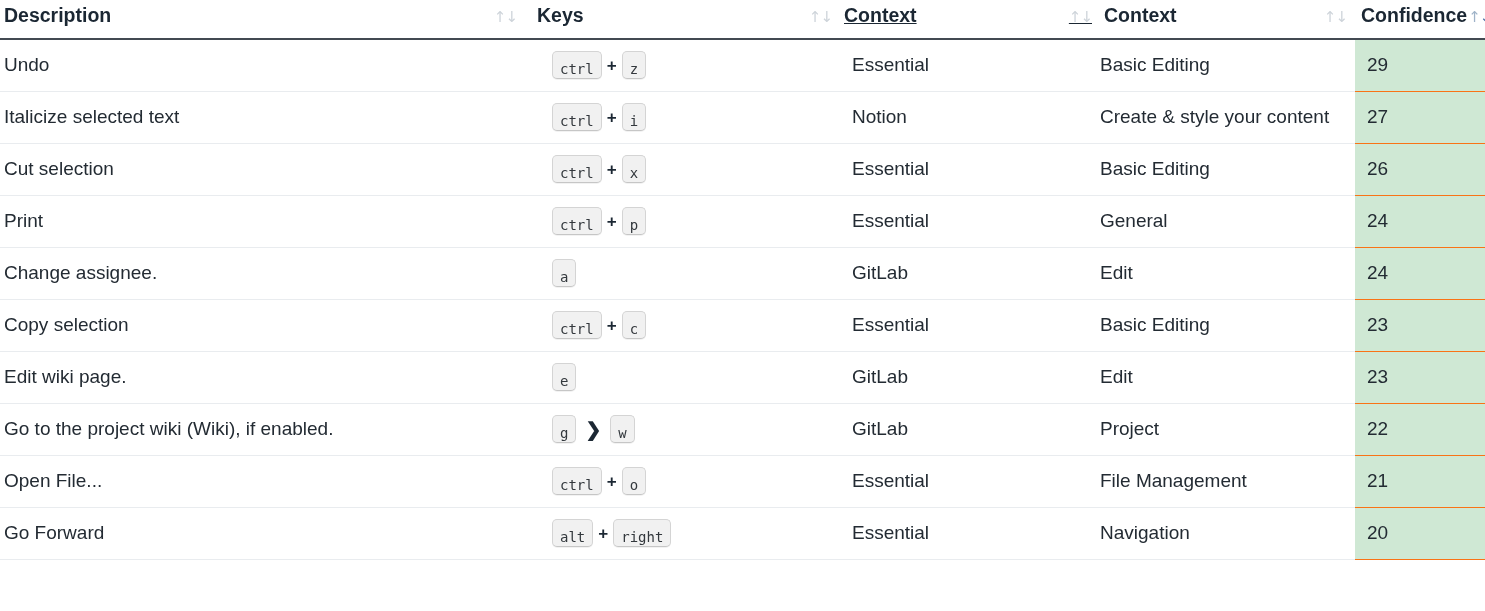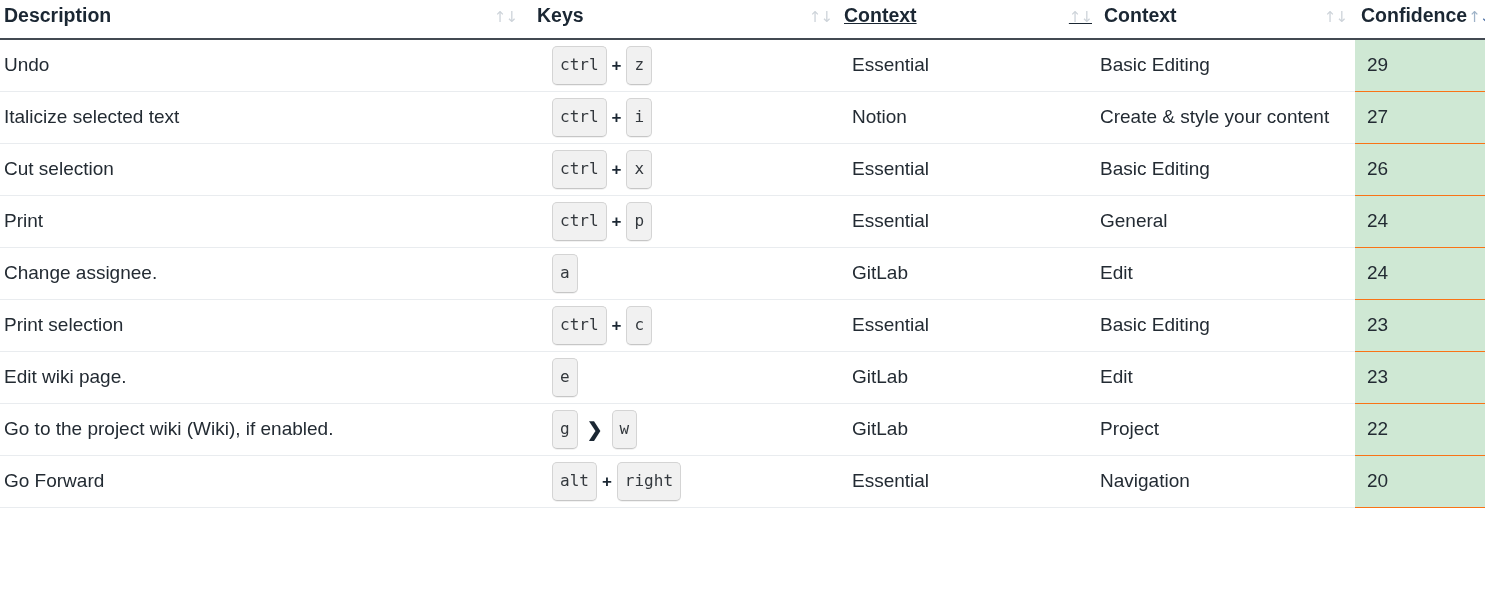--- a/index.html
+++ b/index.html
@@ -99,28 +99,28 @@
   
   .keys-cell {
     display: flex;
     align-items: center;
     gap: 0;
     padding-left: 17px;
   }
   kbd.key {
     display: inline-block;
     font-family: "DejaVu Sans Mono", monospace;
-    font-size: 16px;
+    font-size: 14px;
     line-height: 1;
     color: #33383d;
     background: #f1f1f1;
     border: 1px solid #d4d4d4;
     border-bottom-color: #c6c6c6;
     border-radius: 5px;
-    padding: 10px 7px 11px 7px;
+    padding: 10px 7px 2px 7px;
     box-shadow: 0 1px 0 rgba(0,0,0,0.05);
     white-space: nowrap;
   }
   .key-sep {
     display: inline-block;
     font-family: "Liberation Sans", sans-serif;
     font-size: 17px;
     font-weight: bold;
     color: #1b2733;
     padding: 0 5px;
@@ -234,21 +234,21 @@
         <td class="col-keys">
           <div class="keys-cell">
             <kbd class="key">a</kbd>
           </div>
         </td>
         <td class="col-ctx">GitLab</td>
         <td class="col-cat">Edit</td>
         <td class="col-conf">24</td>
       </tr>
       <tr>
-        <td class="col-desc">Print selection</td>
+        <td class="col-desc">Copy selection</td>
         <td class="col-keys">
           <div class="keys-cell">
             <kbd class="key">ctrl</kbd>
             <span class="key-sep">+</span>
             <kbd class="key">c</kbd>
           </div>
         </td>
         <td class="col-ctx">Essential</td>
         <td class="col-cat">Basic Editing</td>
         <td class="col-conf">23</td>
@@ -271,20 +271,33 @@
             <kbd class="key">g</kbd>
             <span class="key-sep chevron">❯</span>
             <kbd class="key">w</kbd>
           </div>
         </td>
         <td class="col-ctx">GitLab</td>
         <td class="col-cat">Project</td>
         <td class="col-conf">22</td>
       </tr>
       <tr>
+        <td class="col-desc">Open File...</td>
+        <td class="col-keys">
+          <div class="keys-cell">
+            <kbd class="key">ctrl</kbd>
+            <span class="key-sep">+</span>
+            <kbd class="key">o</kbd>
+          </div>
+        </td>
+        <td class="col-ctx">Essential</td>
+        <td class="col-cat">File Management</td>
+        <td class="col-conf">21</td>
+      </tr>
+      <tr>
         <td class="col-desc">Go Forward</td>
         <td class="col-keys">
           <div class="keys-cell">
             <kbd class="key">alt</kbd>
             <span class="key-sep">+</span>
             <kbd class="key">right</kbd>
           </div>
         </td>
         <td class="col-ctx">Essential</td>
         <td class="col-cat">Navigation</td>

